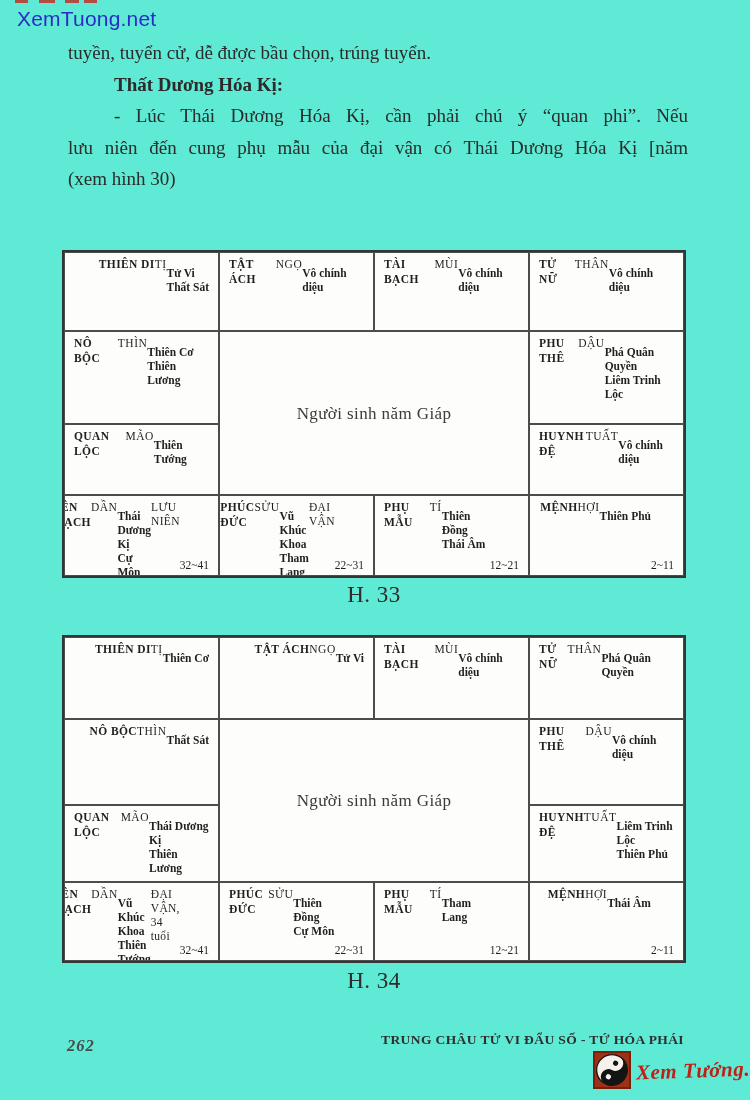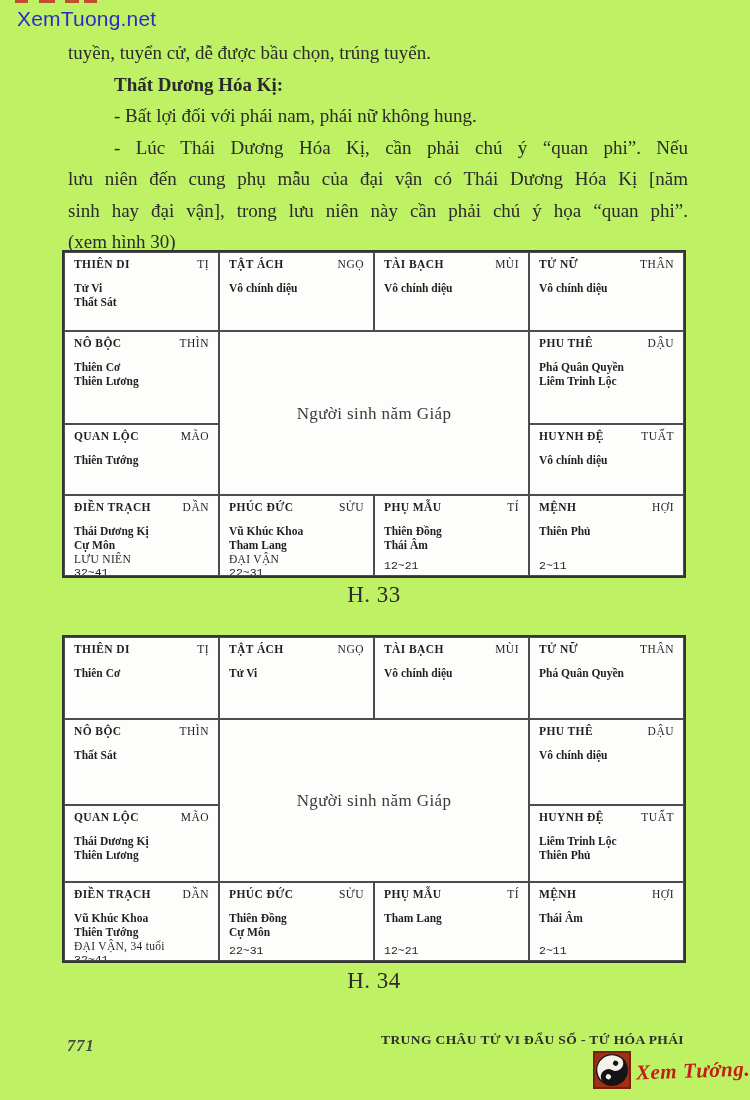--- a/index.html
+++ b/index.html
@@ -1,19 +1,19 @@
 <!DOCTYPE html>
 <html><head>
 <meta charset="utf-8">
 <style>
   html,body{margin:0;padding:0;background:#ffffff;}
   .page{
     position:relative;
     width:750px;height:1100px;
-    background:#bef264;
+    background:#5eead4;
     font-family:"Liberation Serif", serif;
     color:#242424;
     overflow:hidden;
   }
   
   .red-frag{
     position:absolute;top:0;left:15px;width:82px;height:3px;
     background:linear-gradient(90deg,#c23126 0 13px,transparent 13px 24px,#c23126 24px 40px,transparent 40px 50px,#c23126 50px 64px,transparent 64px 69px,#c23126 69px 82px);
     opacity:.85;
   }
@@ -37,31 +37,31 @@
     position:absolute;left:62px;width:624px;
     box-sizing:border-box;border:2px solid #353535;
     display:grid;grid-template-columns:1fr 1fr 1fr 1fr;
     background:#fdfdfc;
   }
   .chart1{top:250px;height:328px;grid-template-rows:79px 93px 71px auto;}
   .chart2{top:635px;height:328px;grid-template-rows:82px 86px 77px auto;}
   .cell{
     border:1px solid #4c4c4c;
     padding:4px 9px 3px 9px;
-    display:flex;flex-direction:column;
+    display:flex;
     font-size:11.5px;line-height:14px;color:#1f1f1f;
-    overflow:hidden;box-sizing:border-box;
+    overflow:hidden;box-sizing:border-box;justify-content:flex-end;
   }
   .chead{display:flex;justify-content:space-between;align-items:baseline;line-height:15px;}
   .pal{font-weight:bold;letter-spacing:.4px;}
   .br{font-weight:normal;letter-spacing:.5px;}
   .stars{margin-top:9px;font-weight:bold;}
   .stars div{line-height:14px;}
   .note{font-weight:normal;letter-spacing:.3px;line-height:14px;}
-  .range{margin-top:auto;font-weight:normal;line-height:13px;font-family:Liberation Mono, monospace;}
+  .range{margin-top:auto;font-weight:normal;line-height:13px;}
   .center-cell{
     grid-row:2/4;grid-column:2/4;
     align-items:center;justify-content:center;
     font-size:17px;letter-spacing:.4px;color:#3a3a3a;
     display:flex;flex-direction:row;font-weight:normal;text-align:right;
   }
   .c1r1{grid-area:1/1}.c2r1{grid-area:1/2}.c3r1{grid-area:1/3}.c4r1{grid-area:1/4}
   .c1r2{grid-area:2/1}.c4r2{grid-area:2/4}
   .c1r3{grid-area:3/1}.c4r3{grid-area:3/4}
   .c1r4{grid-area:4/1}.c2r4{grid-area:4/2}.c3r4{grid-area:4/3}.c4r4{grid-area:4/4}
@@ -102,24 +102,22 @@
 
 <div class="page">
 
   <div class="red-frag"></div>
 
   <a class="wm-top">XemTuong.net</a>
 
   <div class="bodytext">
     <div>tuyền, tuyển cử, dễ được bầu chọn, trúng tuyển.</div>
     <div class="indent bold">Thất Dương Hóa Kị:</div>
-    <div class="indent">- Bất lợi đối với phái nam, phái nữ không hung.</div>
     <div class="justind">- Lúc Thái Dương Hóa Kị, cần phải chú ý “quan phi”. Nếu</div>
     <div class="just">lưu niên đến cung phụ mẫu của đại vận có Thái Dương Hóa Kị [năm</div>
-    <div class="just">sinh hay đại vận], trong lưu niên này cần phải chú ý họa “quan phi”.</div>
     <div>(xem hình 30)</div>
   </div>
 
   <div class="chart chart1">
       <div class="cell c1r1">
         <div class="chead">
           <span class="pal">THIÊN DI</span>
           <span class="br">TỊ</span>
         </div>
         <div class="stars">
@@ -356,21 +354,21 @@
         </div>
         <div class="stars">
           <div>Thái Âm</div>
         </div>
         <div class="range">2~11</div>
       </div>
       <div class="cell center-cell">Người sinh năm Giáp</div>
     </div>
   <div class="caption cap2">H. 34</div>
 
-  <div class="pagenum">771</div>
+  <div class="pagenum">262</div>
   <div class="booktitle">TRUNG CHÂU TỬ VI ĐẨU SỐ - TỨ HÓA PHÁI</div>
 
   <div class="sitelogo">
     <span class="yy-box">
       <svg width="32" height="32" viewBox="0 0 100 100">
         <circle cx="50" cy="50" r="48" fill="#f5f2ec" stroke="#141414" stroke-width="4"></circle>
         <path d="M50 2 a48 48 0 0 1 0 96 a24 24 0 0 1 0 -48 a24 24 0 0 0 0 -48 z" fill="#141414"></path>
         <circle cx="50" cy="26" r="8" fill="#141414"></circle>
         <circle cx="50" cy="74" r="8" fill="#f5f2ec"></circle>
       </svg>

